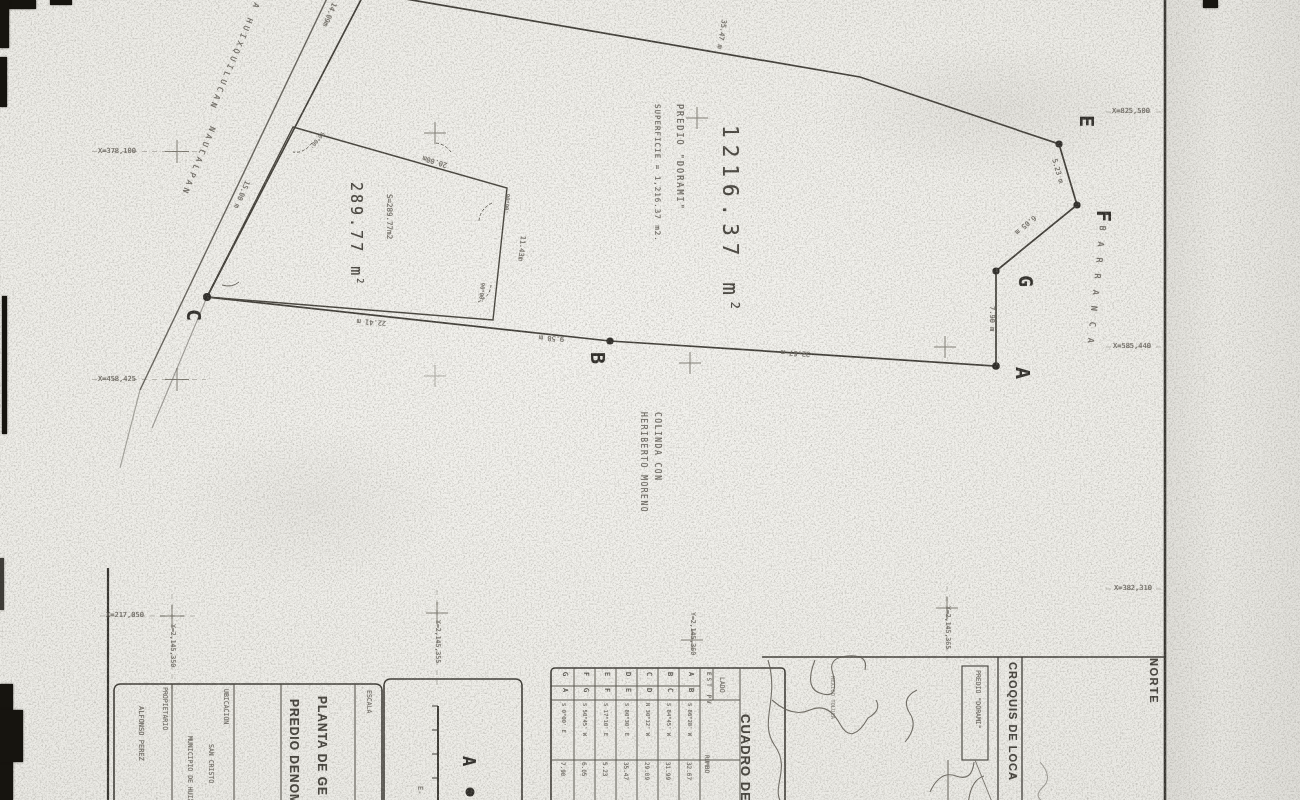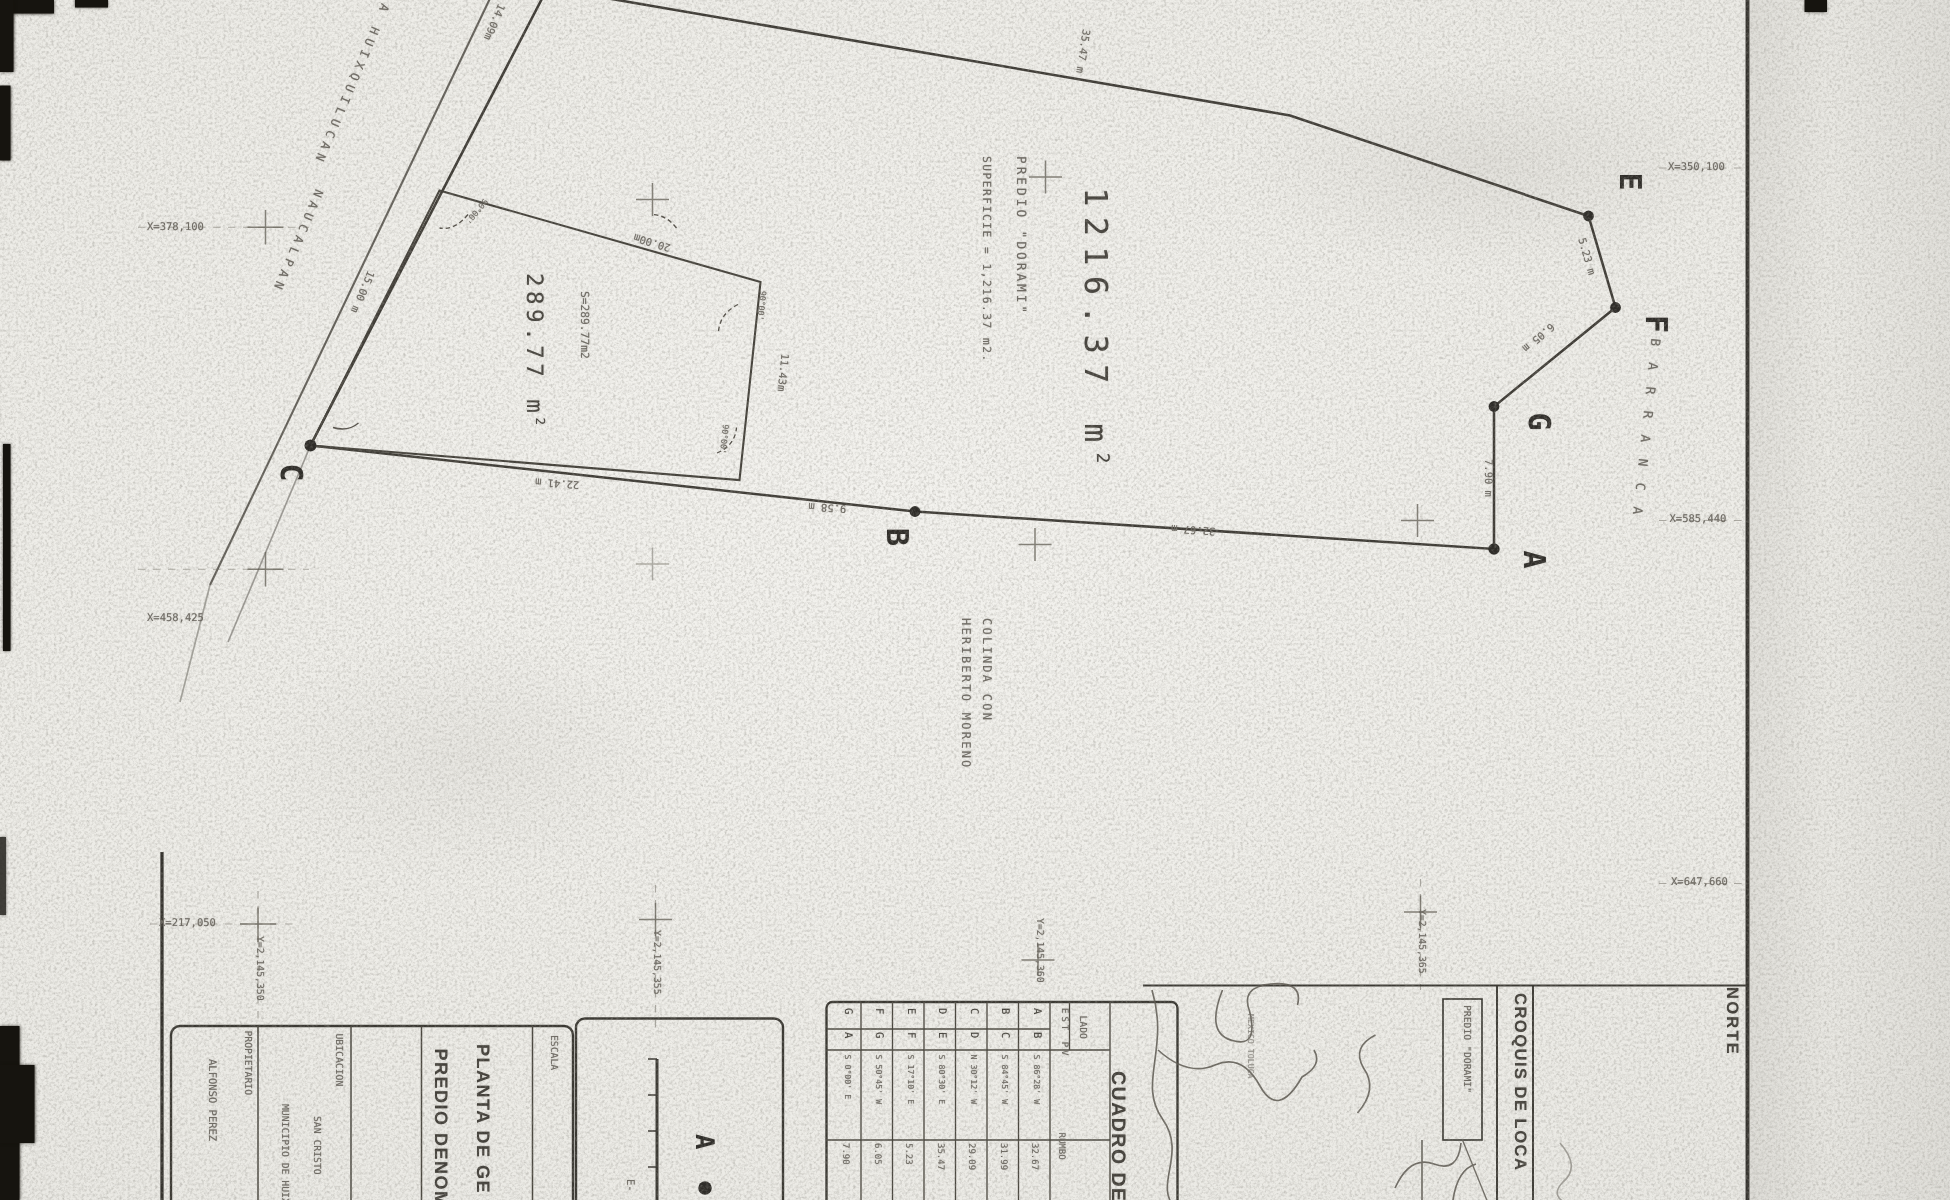--- a/index.html
+++ b/index.html
@@ -160,25 +160,25 @@
   <div class="t faint" style="left:810px;top:357px;font-size:7px;transform:rotate(184deg);">32.67 m</div>
   <div class="t faint" style="left:564px;top:342px;font-size:7px;transform:rotate(184deg);">9.58 m</div>
   <div class="t faint" style="left:386px;top:326px;font-size:7px;transform:rotate(184deg);">22.41 m</div>
   <div class="t faint" style="left:446px;top:168px;font-size:7px;transform:rotate(197deg);">20.00m</div>
   <div class="t faint" style="left:526px;top:236px;font-size:7px;transform:rotate(96deg);">11.43m</div>
   <div class="t faint" style="left:325px;top:134px;font-size:5.5px;transform:rotate(130deg);">90°00'</div>
   <div class="t faint" style="left:510px;top:194px;font-size:5.5px;transform:rotate(96deg);">90°00'</div>
   <div class="t faint" style="left:485px;top:283px;font-size:5.5px;transform:rotate(96deg);">90°00'</div>
 
   <div class="t faint" style="left:98px;top:148px;font-size:7px;">X=378,100</div>
-  <div class="t faint" style="left:98px;top:376px;font-size:7px;margin-top:33px;">X=458,425</div>
+  <div class="t faint" style="left:98px;top:376px;font-size:7px;">X=458,425</div>
   <div class="t faint" style="left:106px;top:612px;font-size:7px;">X=217,050</div>
-  <div class="t faint" style="left:1112px;top:108px;font-size:7px;">X=350,100</div>
+  <div class="t faint" style="left:1112px;top:108px;font-size:7px;">X=825,500</div>
   <div class="t faint" style="left:1113px;top:343px;font-size:7px;">X=585,440</div>
-  <div class="t faint" style="left:1114px;top:585px;font-size:7px;">X=647,660</div>
+  <div class="t faint" style="left:1114px;top:585px;font-size:7px;">X=382,310</div>
   <div class="t faint" style="left:176px;top:624px;font-size:6.5px;transform:rotate(90deg);">Y=2,145,350</div>
   <div class="t faint" style="left:441px;top:620px;font-size:6.5px;transform:rotate(90deg);">Y=2,145,355</div>
   <div class="t faint" style="left:696px;top:612px;font-size:6.5px;transform:rotate(90deg);">Y=2,145,360</div>
   <div class="t faint" style="left:951px;top:606px;font-size:6.5px;transform:rotate(90deg);">Y=2,145,365</div>
 
   <div class="t sans" style="left:328px;top:696px;font-size:12px;font-weight:700;letter-spacing:1px;color:#44413b;transform:rotate(90deg);">PLANTA DE GE</div>
   <div class="t sans" style="left:300px;top:699px;font-size:12px;font-weight:700;letter-spacing:1px;color:#44413b;transform:rotate(90deg);">PREDIO DENOM</div>
   <div class="t faint" style="left:229px;top:689px;font-size:6.5px;transform:rotate(90deg);">UBICACION</div>
   <div class="t faint" style="left:214px;top:744px;font-size:6.5px;transform:rotate(90deg);">SAN CRISTO</div>
   <div class="t faint" style="left:193px;top:736px;font-size:6.5px;transform:rotate(90deg);">MUNICIPIO DE HUIXQ</div>

